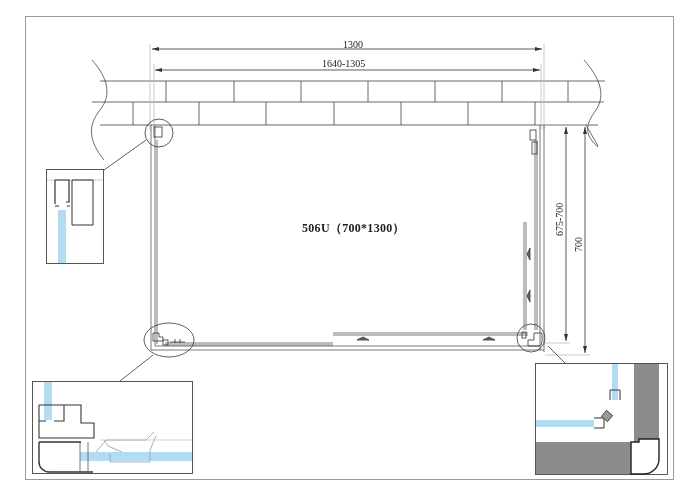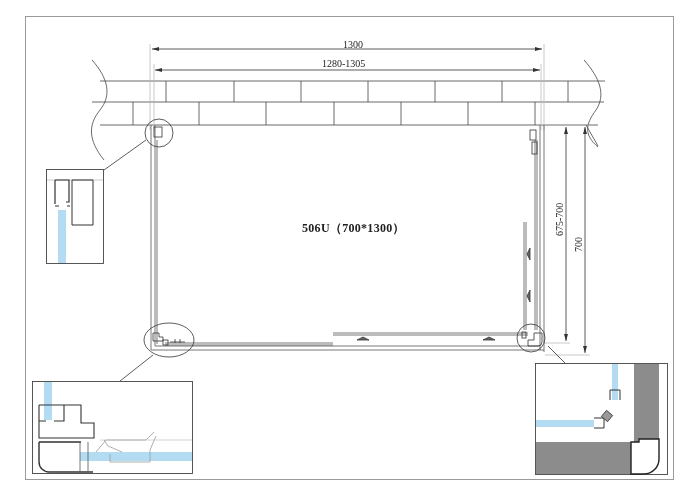--- a/index.html
+++ b/index.html
@@ -148,16 +148,16 @@
     <rect x="536" y="442" width="95" height="32" fill="#8c8c8c"></rect>
     <rect x="612" y="364" width="6" height="36" fill="#b3dcf2"></rect>
     <rect x="536" y="420" width="58" height="7" fill="#b3dcf2"></rect>
     <path d="M610 400 v-10 h10 v10 M594 418 h10 v10 h-10" stroke="#333" stroke-width="1" fill="none"></path>
     <rect x="603" y="412" width="8" height="8" fill="#999" stroke="#333" stroke-width="0.8" transform="rotate(40 607 416)"></rect>
     <path d="M631 474 v-32 h8 v-3 h20 v20 a15 15 0 0 1 -15 15 z" fill="#fff" stroke="#222" stroke-width="1.4"></path>
   </g>
 </svg>
 
 <div class="lbl dim-w-outer">1300</div>
-<div class="lbl dim-w-inner">1280-1305</div>
+<div class="lbl dim-w-inner">1640-1305</div>
 <div class="lbl model-label">506U（700*1300）</div>
 <div class="lbl dim-h-inner">675-700</div>
 <div class="lbl dim-h-outer">700</div>
 
 </body></html>

